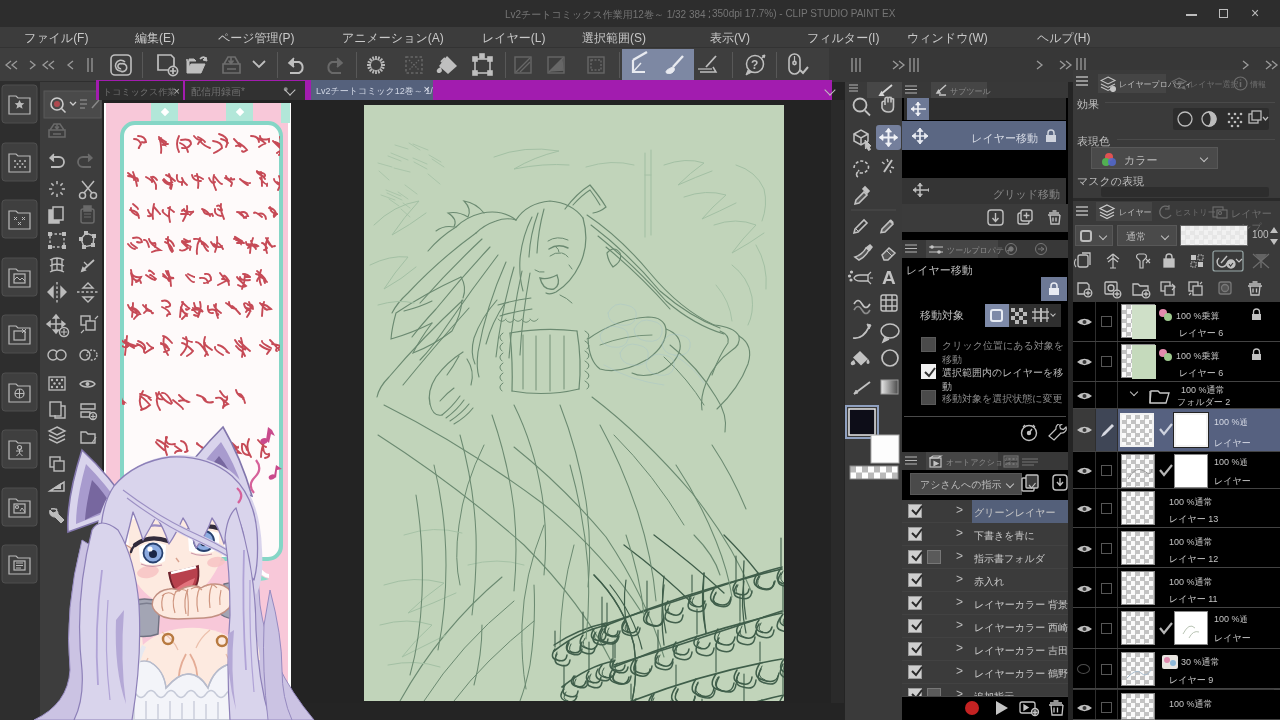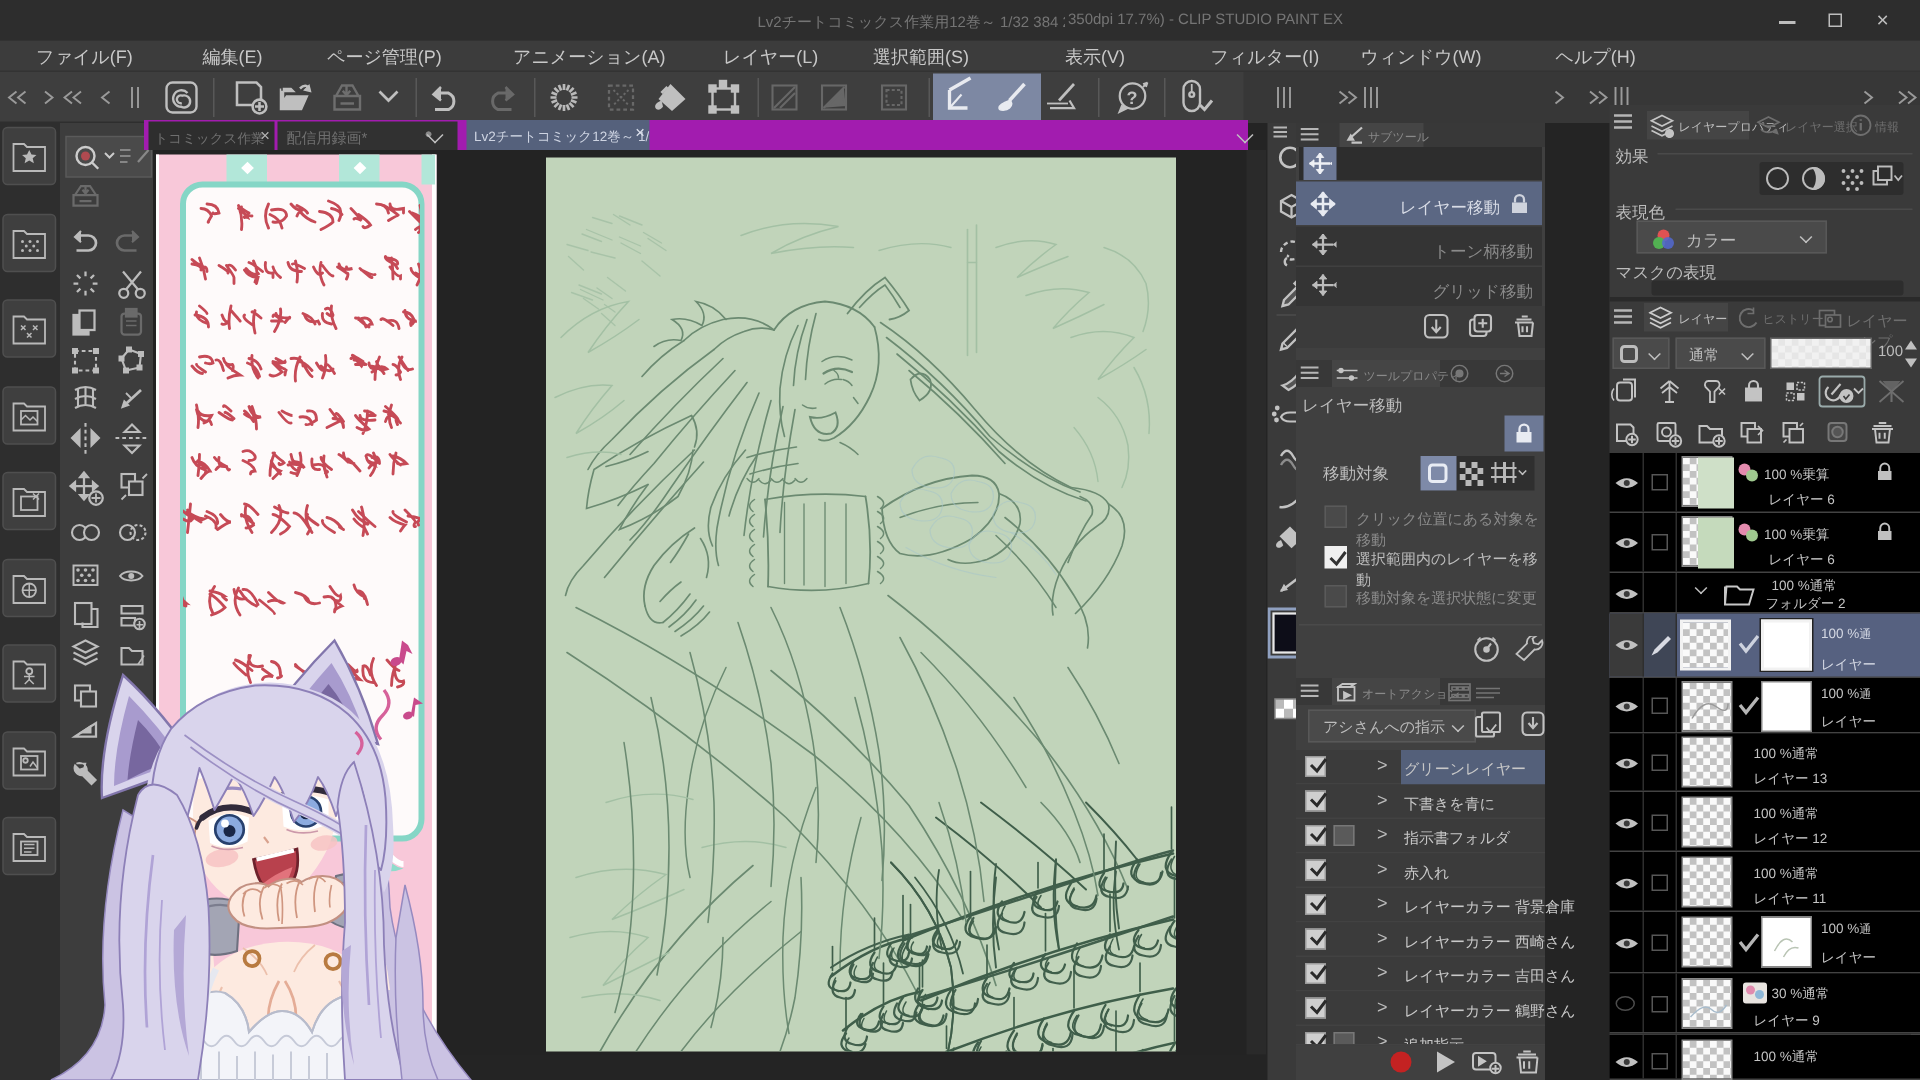--- a/index.html
+++ b/index.html
@@ -14,21 +14,21 @@
 #leftdock{left:0;top:82px;width:40px;height:638px;background:#2e2e2e}
 #leftcol2{left:40px;top:82px;width:62px;height:638px;background:#3d3d3d}
 
 #tabbar{left:96px;top:80px;width:736px;height:20px;background:#a21caf}
 #canvasarea{left:102px;top:100px;width:742px;height:603px;background:#232323}
 #page{left:364px;top:105px;width:420px;height:596px;background:#c1d4ba}
 #statusbar{left:296px;top:703px;width:548px;height:15px;background:#333}
 #vscroll{left:831px;top:100px;width:13px;height:603px;background:#2a2a2a}
 
 #toolstrip{left:845px;top:82px;width:57px;height:638px;background:#3a3a3a}
-#midpanel{left:864px;top:82px;width:166px;height:638px;background:#404040}
+#midpanel{left:902px;top:82px;width:166px;height:638px;background:#000000}
 #gapcol{left:1068px;top:82px;width:5px;height:638px;background:#242424}
 #rightpanel{left:1073px;top:70px;width:207px;height:650px;background:#3a3a3a}
 .paneltext{color:#bdbdbd;font-size:11px;position:absolute}
 .dim{color:#8a8a8a}
 .well{position:absolute;background:#2d2d2d;border-radius:2px}
 .chev{position:absolute;width:6px;height:6px;border-right:1.6px solid #c0c0c0;border-bottom:1.6px solid #c0c0c0;transform:rotate(45deg)}
 svg{display:block}
 </style></head><body>
 <div id="app">
 
@@ -911,29 +911,20 @@
             <path d="M0 -8v16M-8 0h16"></path>
             <path d="M0 -8l-3 3.5h6zM0 8l-3-3.5h6zM-8 0l3.5-3v6zM8 0l-3.5-3v6z" fill="#e8ebf2" stroke-width=".7"></path>
           </g>
         </svg>
     <span class="paneltext" style="right:28px;top:10px;color:#d8dce6">レイヤー移動</span>
     <svg class="abs" style="left:142px;top:8px" width="14" height="14">
           <rect x="2" y="6" width="10" height="7" fill="#cfd3dd"></rect>
           <path d="M4 6v-2a3 3 0 0 1 6 0v2" stroke="#cfd3dd" stroke-width="1.5" fill="none"></path>
         </svg>
   </div>
-  <div class="abs" style="left:0;top:69px;width:164px;height:26px;background:#343434">
-    <svg class="abs" style="left:9px;top:3px" width="18" height="18">
-          <g transform="translate(9,9)" stroke="#bcbcbc" stroke-width="1.5">
-            <path d="M0 -7v14M-7 0h14"></path>
-            <path d="M0 -7l-2.5 3h5zM0 7l-2.5-3h5zM-7 0l3-2.5v5zM7 0l3 2.5v-5z" fill="#bcbcbc" stroke-width=".6"></path>
-          </g>
-        </svg>
-    <span class="paneltext dim" style="right:6px;top:9px">トーン柄移動</span>
-  </div>
   <div class="abs" style="left:0;top:96px;width:164px;height:26px;background:#343434">
     <svg class="abs" style="left:9px;top:3px" width="18" height="18">
           <g transform="translate(9,9)" stroke="#bcbcbc" stroke-width="1.5">
             <path d="M0 -7v14M-7 0h14"></path>
             <path d="M0 -7l-2.5 3h5zM0 7l-2.5-3h5zM-7 0l3-2.5v5zM7 0l3 2.5v-5z" fill="#bcbcbc" stroke-width=".6"></path>
           </g>
         </svg>
     <span class="paneltext dim" style="right:6px;top:9px">グリッド移動</span>
   </div>
   <div class="abs" style="left:0;top:122px;width:166px;height:28px;background:#3b3b3b">

